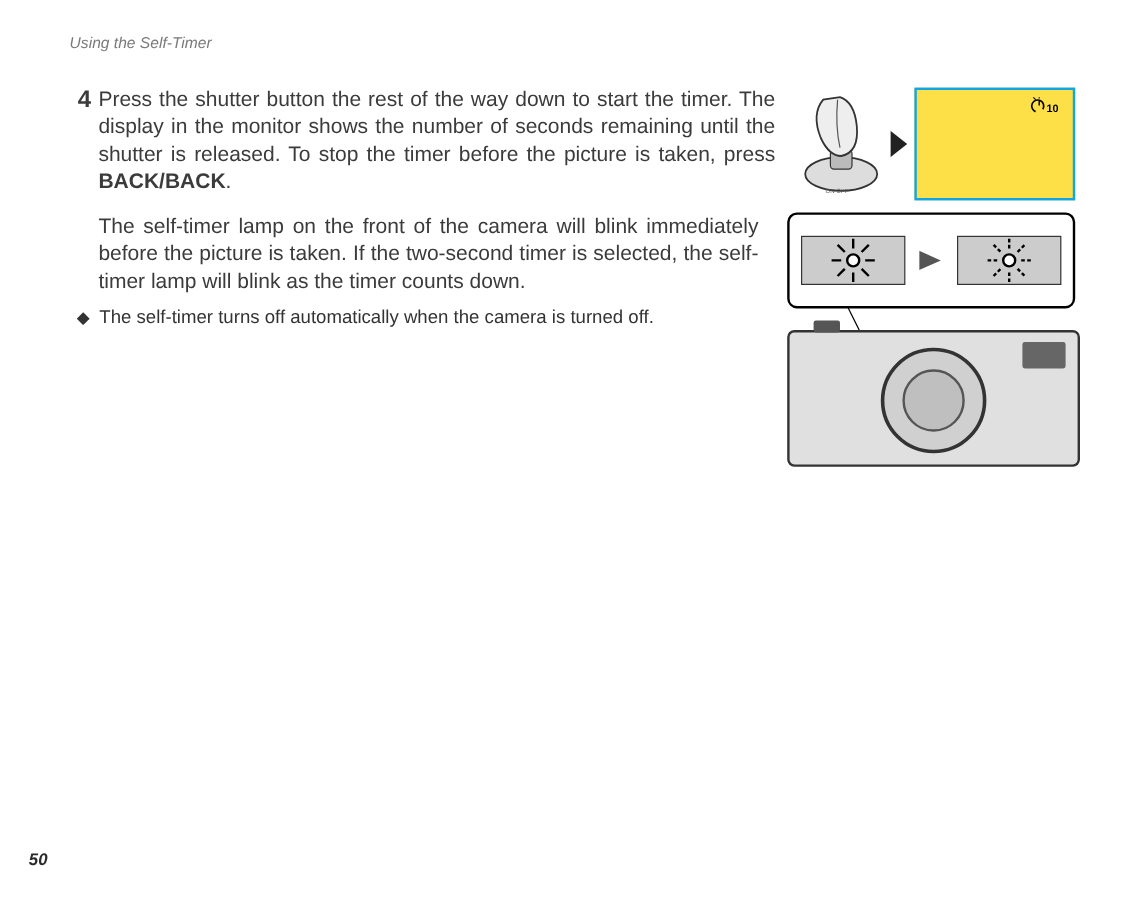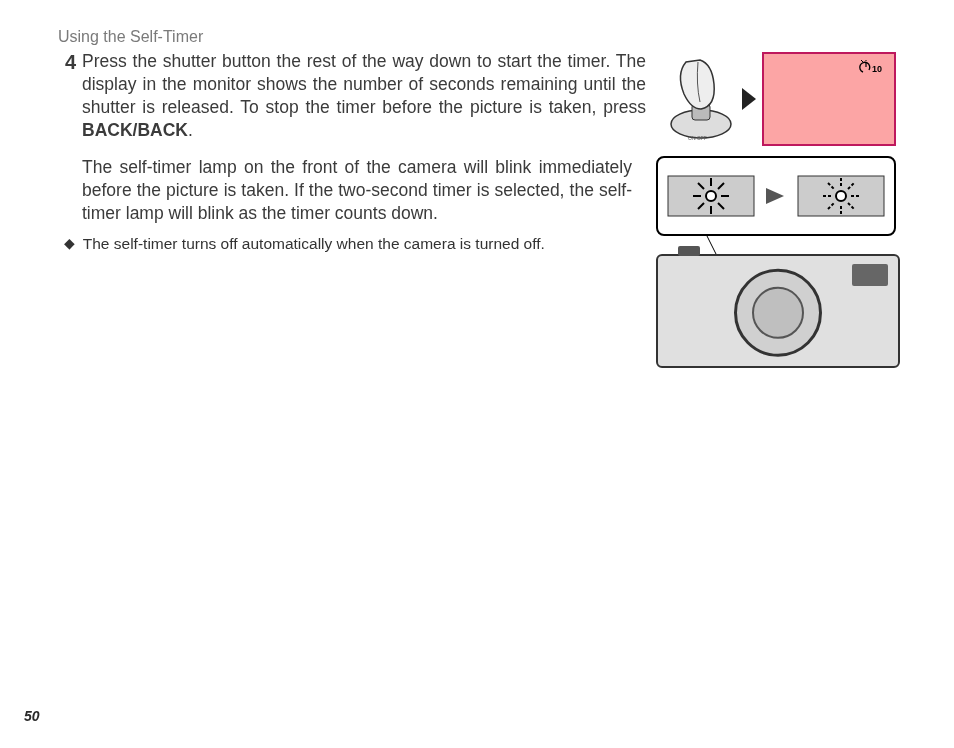--- a/index.html
+++ b/index.html
@@ -1,24 +1,24 @@
 <!DOCTYPE html>
 <html><head>
 <meta charset="utf-8">
 <style>
 html,body{margin:0;padding:0;background:#fff;font-family:"Myriad Pro","Segoe UI",Arial,sans-serif;color:#3b3b3b}
 .page{width:954px;height:748px;position:relative;box-sizing:border-box;padding:28px 58px 0 58px}
-.header{color:#7a7a7a;font-size:16px;margin-bottom:4px}
+.header{color:#7a7a7a;font-style:italic;font-size:13px;margin-bottom:28px}
 .row1{display:flex;gap:20px;align-items:flex-start;margin-bottom:10px}
 .step{display:flex;flex:1}
 .step-num{font-weight:700;font-size:20px;width:18px;text-align:right;margin-right:6px;line-height:1.2}
 .step-body{flex:1;font-size:17.5px;line-height:1.32;text-align:justify}
 .strong{font-weight:700}
 .monitor-figure{display:flex;align-items:center;gap:6px;margin-top:2px}
-.monitor{width:130px;height:90px;border:2px solid #be185d;position:relative;background:#fca5a5}
+.monitor{width:130px;height:90px;border:2px solid #0ea5e9;position:relative;background:#fde047}
 .timer-icon{position:absolute;top:6px;right:8px;font-weight:700;font-size:12px}
 .row2{display:flex;gap:24px;align-items:flex-start;margin-top:6px}
 .para{flex:1;font-size:17.5px;line-height:1.32;text-align:justify;padding-left:24px}
 .note{display:flex;gap:8px;font-size:15.5px;margin-top:10px;padding-left:6px;color:#333}
 .note-bullet{font-size:14px}
 .camera-figure{width:240px}
 .lamp-box{border:2px solid #000;border-radius:8px;height:76px;display:flex;align-items:center;justify-content:center;gap:10px;margin-bottom:4px;position:relative;background:#fff}
 .camera{width:240px;height:110px;background:#e0e0e0;border:2px solid #333;border-radius:6px;position:relative}
 .lens{width:82px;height:82px;border:3px solid #333;border-radius:50%;background:#d0d0d0;position:absolute;left:50%;top:50%;transform:translate(-50%,-48%)}
 .lens-inner{width:48px;height:48px;border:2px solid #555;border-radius:50%;background:#bfbfbf;position:absolute;left:50%;top:50%;transform:translate(-50%,-50%)}

